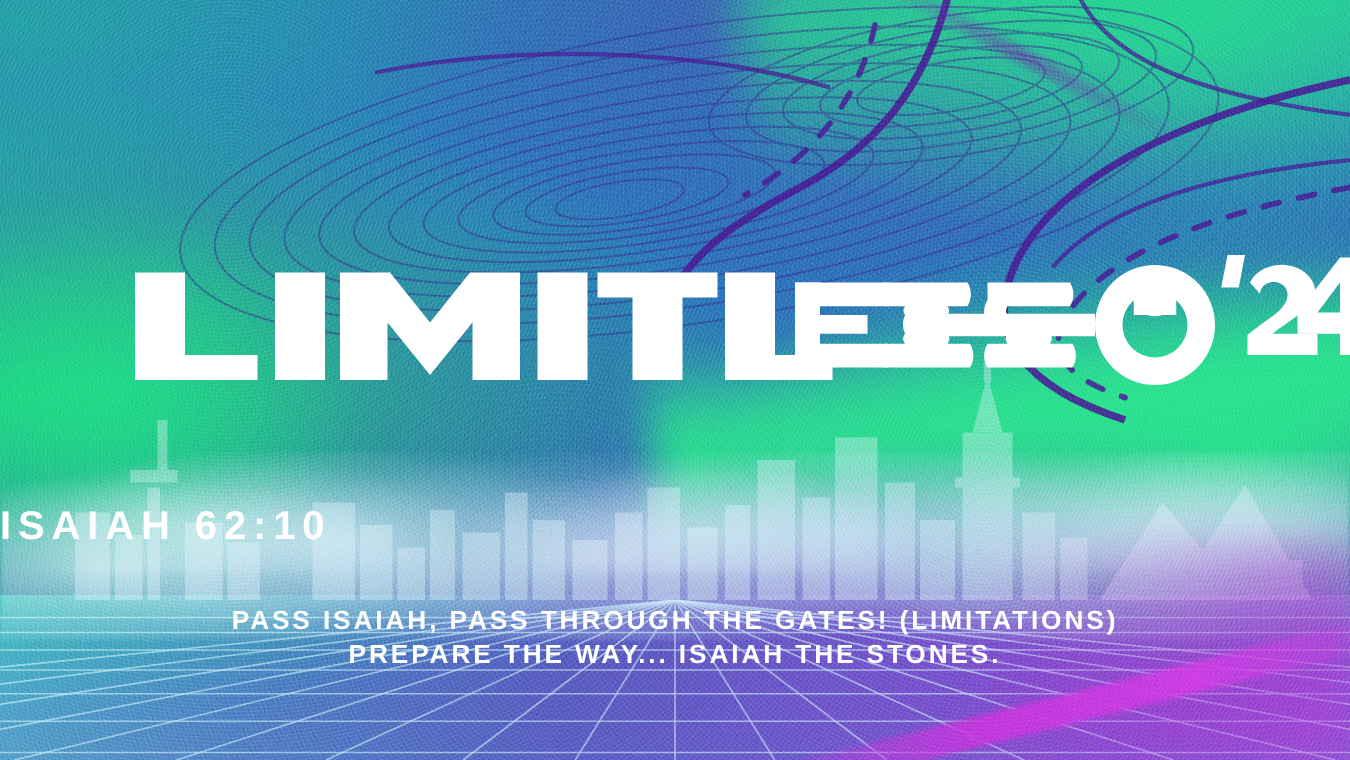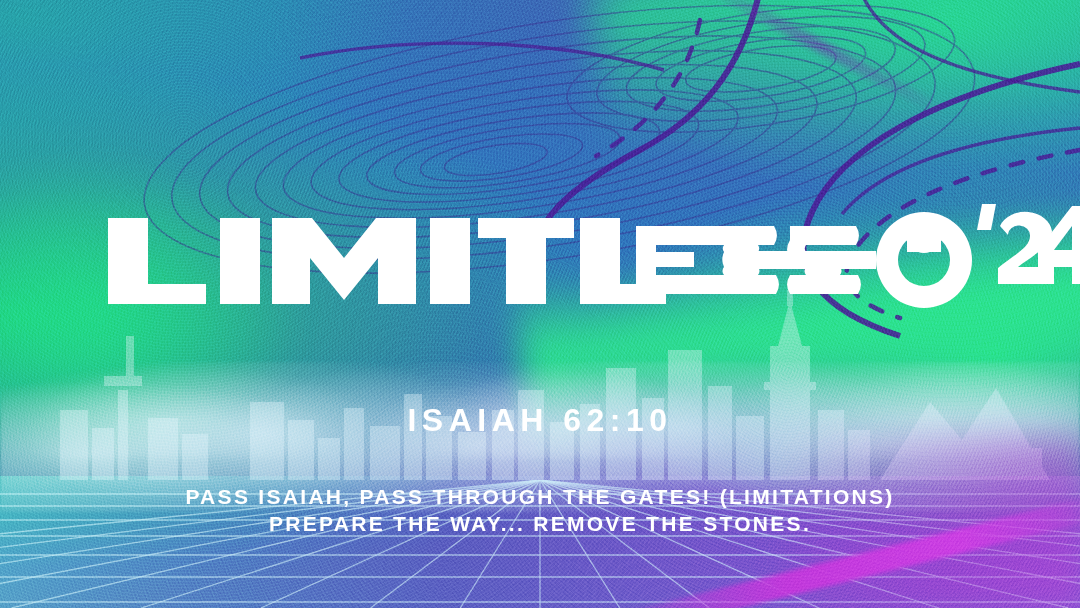--- a/index.html
+++ b/index.html
@@ -148,21 +148,21 @@
   
   .title-wrap{
     position:absolute;left:0;right:0;top:196px;height:126px;
   }
   .title-wrap svg{display:block;width:1080px;height:126px;}
   .title-fill{fill:#ffffff;}
 
   
   .verse-ref{
     position:absolute;left:0;right:0;top:404px;
-    text-align:center;
+    text-align:left;
     color:#ffffff;
     font-size:32px;
     font-weight:bold;
     letter-spacing:5.5px;
     line-height:1;
   }
 
   .verse-body{
     position:absolute;left:0;right:0;top:483px;
     text-align:center;color:#ffffff;
@@ -354,16 +354,16 @@
           <path d="M1072 10 h20 v44 h10 v17 h-10 v17 h-20 v-17 h-34 v-17 z M1072 30 l-18 24 h18 z"></path>
         </g>
       </g>
     </svg>
   </div>
 
   <div class="verse-ref">ISAIAH 62:10</div>
 
   <div class="verse-body">
     <span class="l1">PASS ISAIAH, PASS THROUGH THE GATES! (LIMITATIONS)</span>
-    <span class="l2">PREPARE THE WAY... REMOVE THE STONES.</span>
+    <span class="l2">PREPARE THE WAY... ISAIAH THE STONES.</span>
   </div>
 
 </div>
 
 </body></html>

